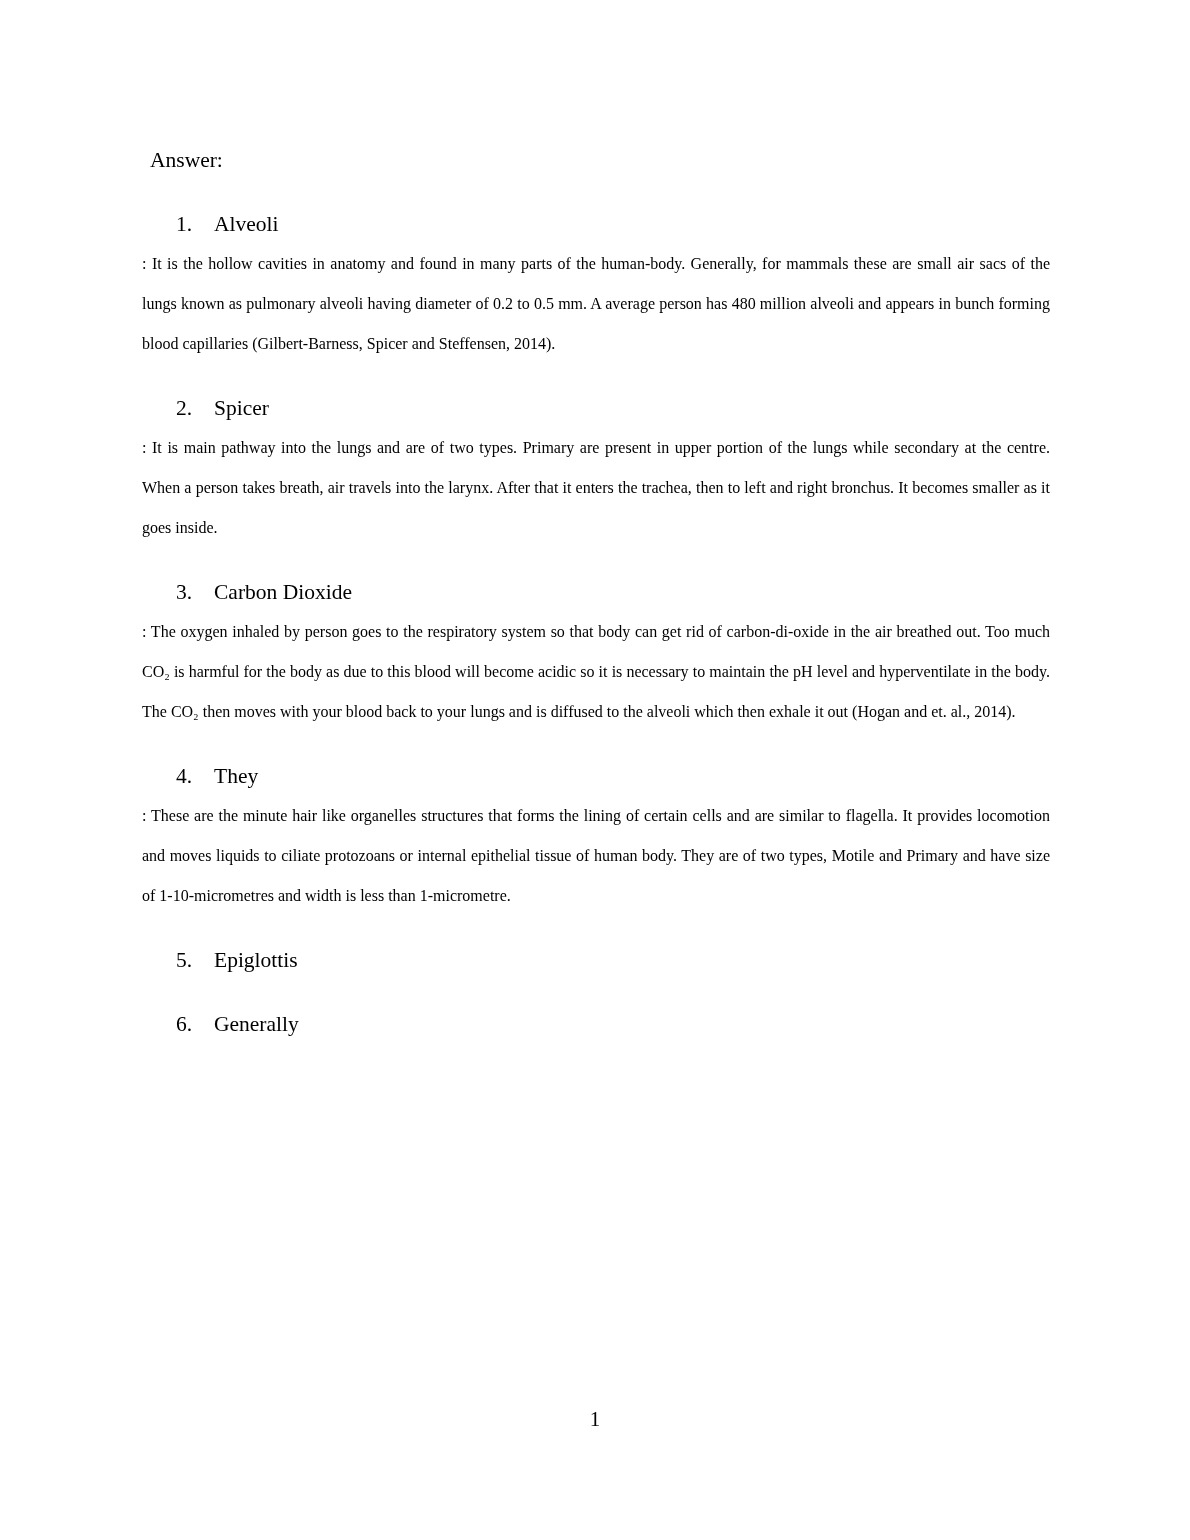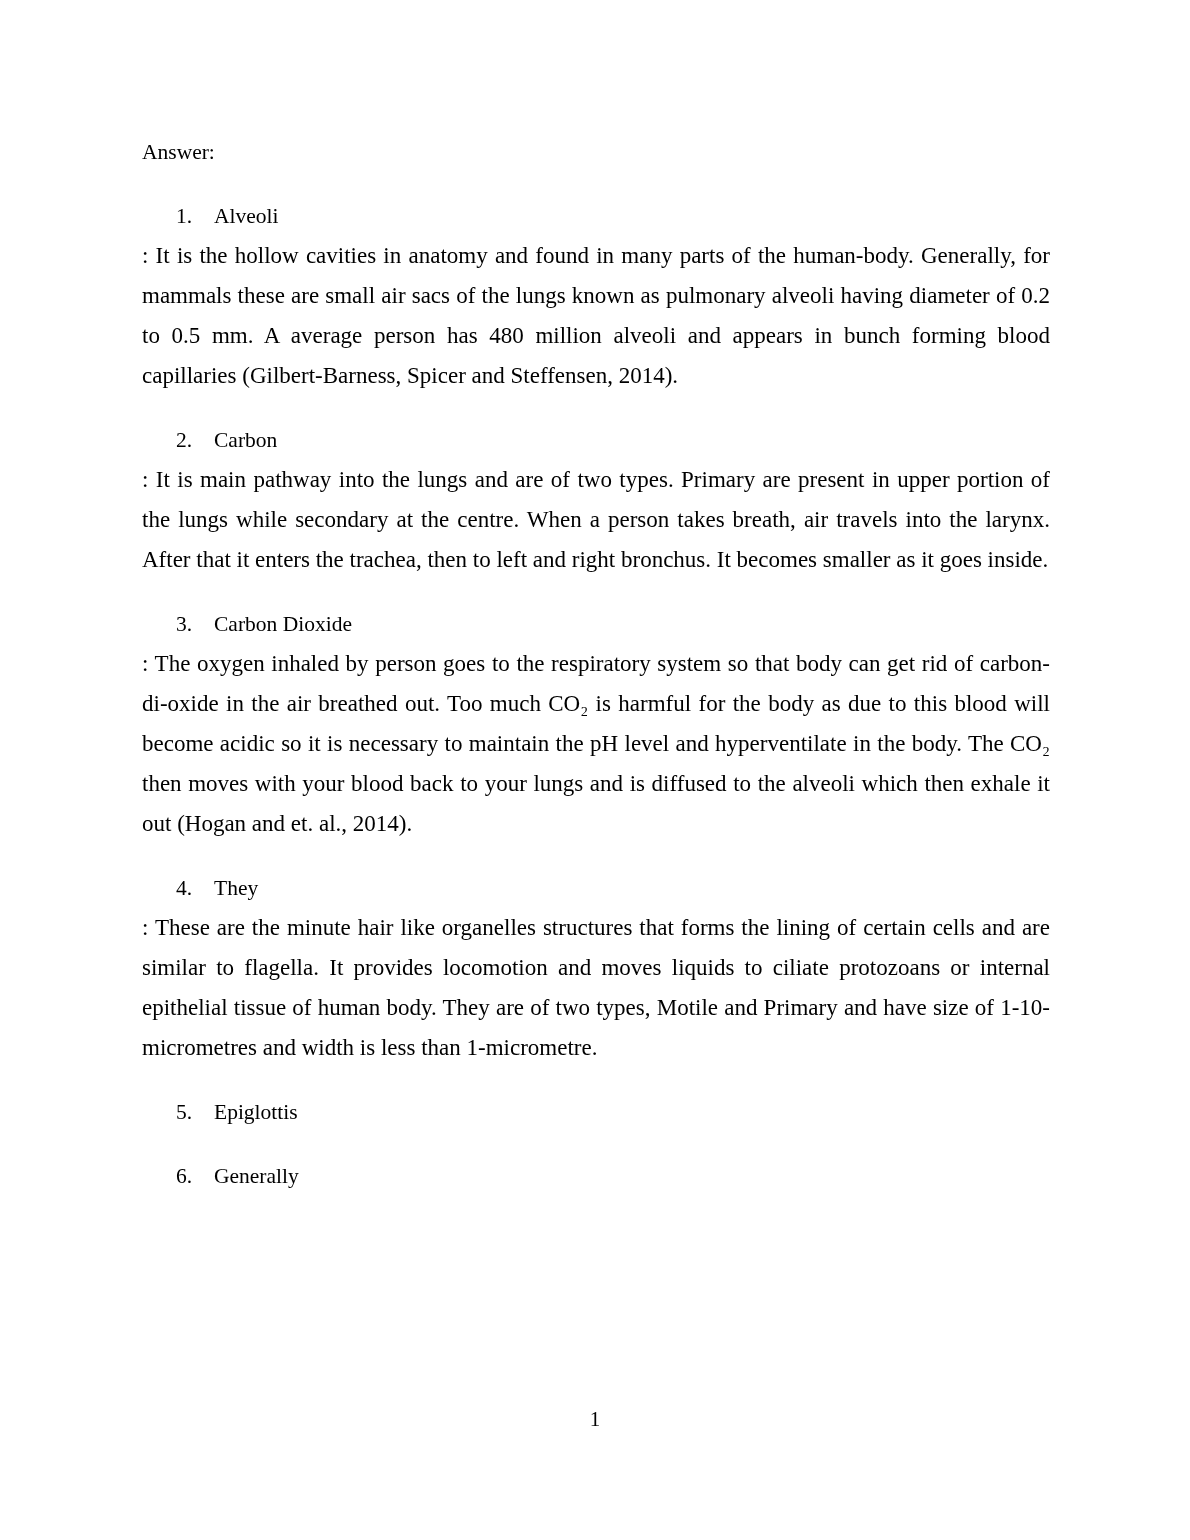--- a/index.html
+++ b/index.html
@@ -26,40 +26,40 @@
   .doc-title {
     font-size: 25px;
     font-weight: bold;
     line-height: 40px;
     margin: 0 0 8px 0;
     letter-spacing: 0.2px;
   }
   .answer-label {
     font-size: 21.5px;
     line-height: 40px;
-    margin: 0;
+    margin: 8px;
   }
   .item-heading {
     font-size: 21.5px;
     line-height: 40px;
     margin: 24px 0 0 0;
     display: flex;
   }
   .item-number {
     display: inline-block;
     width: 38px;
     margin-left: 34px;
     flex: 0 0 auto;
   }
   .item-term {
     flex: 0 0 auto;
     text-align: center;
   }
   .item-body {
-    font-size: 23px;
+    font-size: 16px;
     line-height: 40px;
     margin: 0;
     text-align: justify;
     text-justify: inter-word;
   }
   .page-number {
     position: absolute;
     top: 1404px;
     left: 0;
     width: 100%;
@@ -81,21 +81,21 @@
       <div class="item-heading">
         <span class="item-number">1.</span>
         <span class="item-term">Alveoli</span>
       </div>
       <p class="item-body">: It is the hollow cavities in anatomy and found in many parts of the human-body. Generally, for mammals these are small air sacs of the lungs known as pulmonary alveoli having diameter of 0.2 to 0.5 mm. A average person has 480 million alveoli and appears in bunch forming blood capillaries (Gilbert-Barness, Spicer and Steffensen, 2014).</p>
     </div>
 
     <div class="list-item">
       <div class="item-heading">
         <span class="item-number">2.</span>
-        <span class="item-term">Carbon</span>
+        <span class="item-term">Spicer</span>
       </div>
       <p class="item-body">: It is main pathway into the lungs and are of two types. Primary are present in upper portion of the lungs while secondary at the centre. When a person takes breath, air travels into the larynx. After that it enters the trachea, then to left and right bronchus. It becomes smaller as it goes inside.</p>
     </div>
 
     <div class="list-item">
       <div class="item-heading">
         <span class="item-number">3.</span>
         <span class="item-term">Carbon Dioxide</span>
       </div>
       <p class="item-body">: The oxygen inhaled by person goes to the respiratory system so that body can get rid of carbon-di-oxide in the air breathed out. Too much CO₂ is harmful for the body as due to this blood will become acidic so it is necessary to maintain the pH level and hyperventilate in the body. The CO₂ then moves with your blood back to your lungs and is diffused to the alveoli which then exhale it out (Hogan and et. al., 2014).</p>

